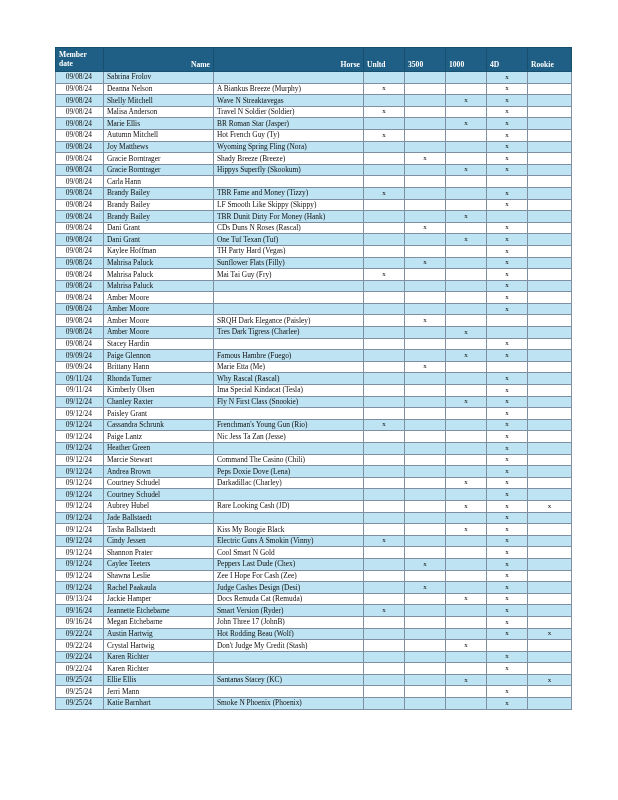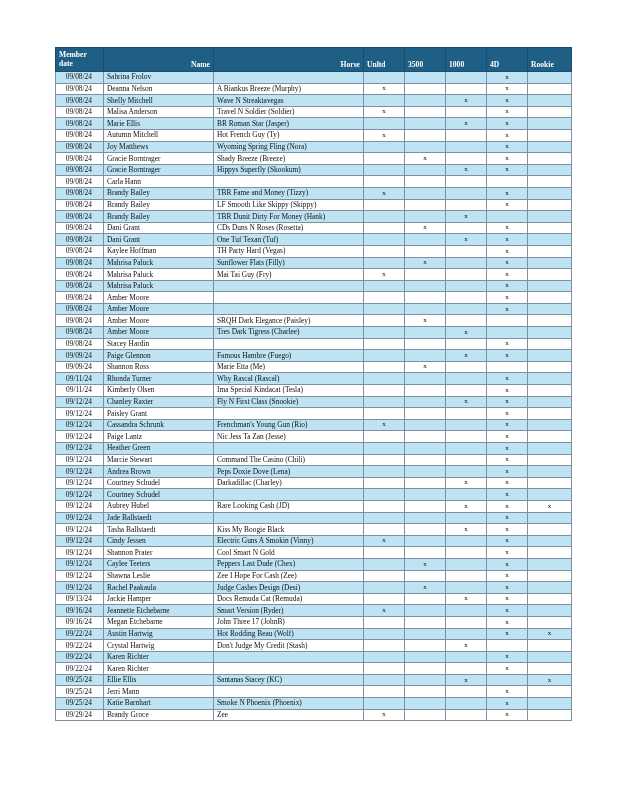--- a/index.html
+++ b/index.html
@@ -245,21 +245,21 @@
             <td class="horse">TBR Dunit Dirty For Money (Hank)</td>
             <td class="mark"></td>
             <td class="mark"></td>
             <td class="mark">x</td>
             <td class="mark"></td>
             <td class="mark"></td>
           </tr>
           <tr class="plain">
             <td class="date">09/08/24</td>
             <td class="name">Dani Grant</td>
-            <td class="horse">CDs Duns N Roses (Rosetta)</td>
+            <td class="horse">CDs Duns N Roses (Rascal)</td>
             <td class="mark"></td>
             <td class="mark">x</td>
             <td class="mark"></td>
             <td class="mark">x</td>
             <td class="mark"></td>
           </tr>
           <tr class="shaded">
             <td class="date">09/08/24</td>
             <td class="name">Dani Grant</td>
             <td class="horse">One Tuf Texan (Tuf)</td>
@@ -364,21 +364,21 @@
             <td class="name">Paige Glennon</td>
             <td class="horse">Famous Hambre (Fuego)</td>
             <td class="mark"></td>
             <td class="mark"></td>
             <td class="mark">x</td>
             <td class="mark">x</td>
             <td class="mark"></td>
           </tr>
           <tr class="plain">
             <td class="date">09/09/24</td>
-            <td class="name">Shannon Ross</td>
+            <td class="name">Brittany Hann</td>
             <td class="horse">Marie Etta (Me)</td>
             <td class="mark"></td>
             <td class="mark">x</td>
             <td class="mark"></td>
             <td class="mark"></td>
             <td class="mark"></td>
           </tr>
           <tr class="shaded">
             <td class="date">09/11/24</td>
             <td class="name">Rhonda Turner</td>
@@ -657,30 +657,20 @@
             <td class="mark"></td>
             <td class="mark"></td>
             <td class="mark">x</td>
             <td class="mark"></td>
           </tr>
           <tr class="shaded">
             <td class="date">09/25/24</td>
             <td class="name">Katie Barnhart</td>
             <td class="horse">Smoke N Phoenix (Phoenix)</td>
             <td class="mark"></td>
-            <td class="mark"></td>
-            <td class="mark"></td>
-            <td class="mark">x</td>
-            <td class="mark"></td>
-          </tr>
-          <tr class="plain">
-            <td class="date">09/29/24</td>
-            <td class="name">Brandy Groce</td>
-            <td class="horse">Zee</td>
-            <td class="mark">x</td>
             <td class="mark"></td>
             <td class="mark"></td>
             <td class="mark">x</td>
             <td class="mark"></td>
           </tr>
         </tbody>
     </table>
   </div>
 </div>
 

